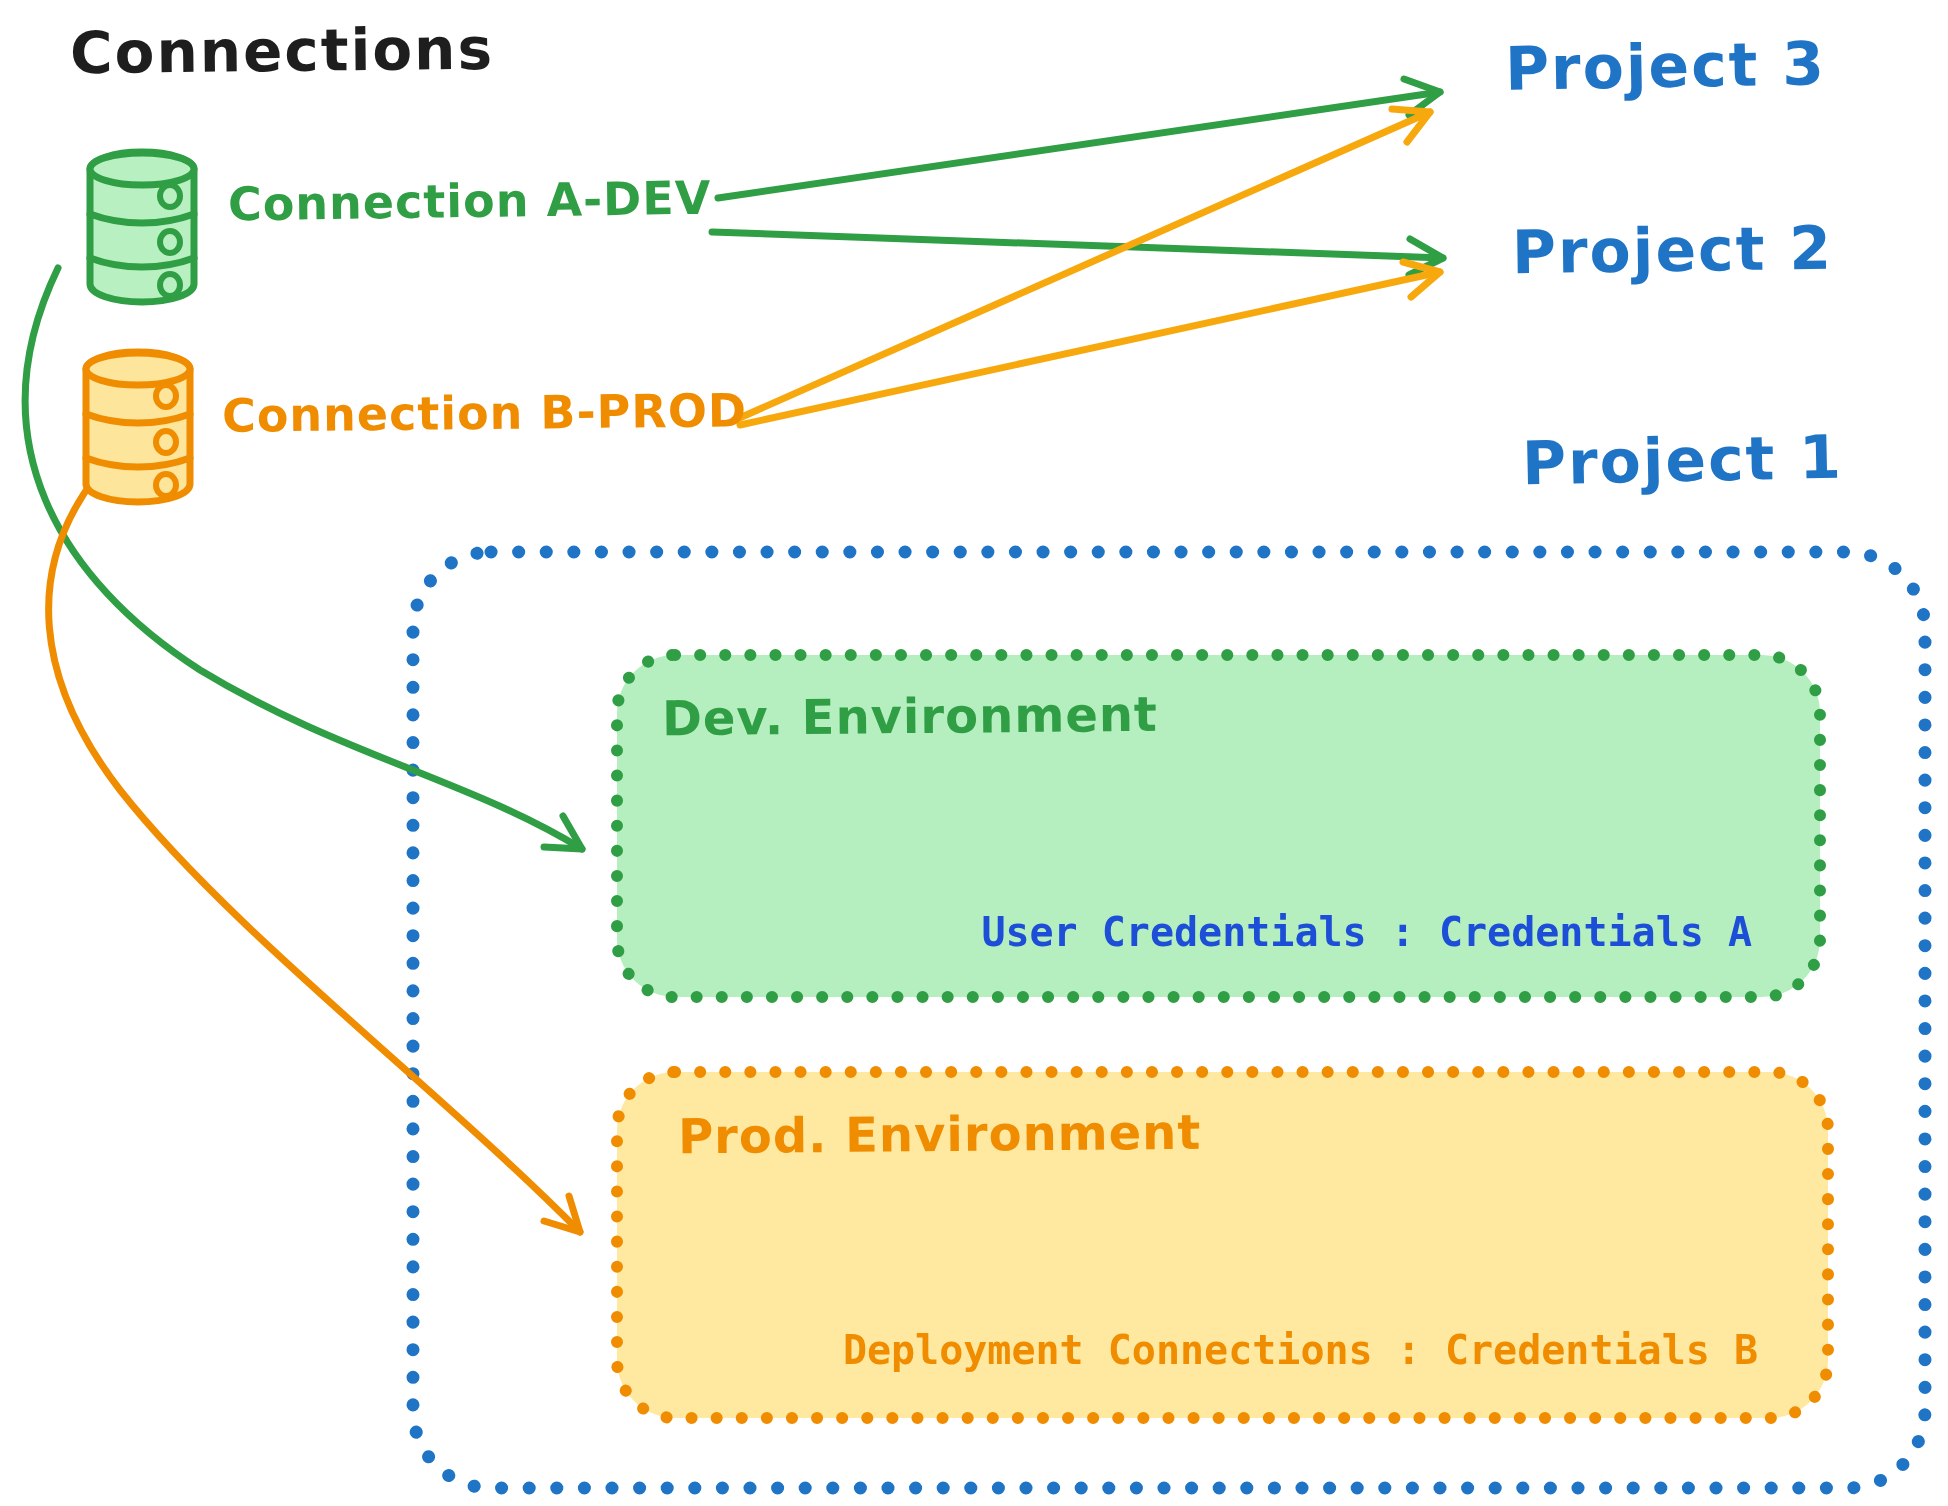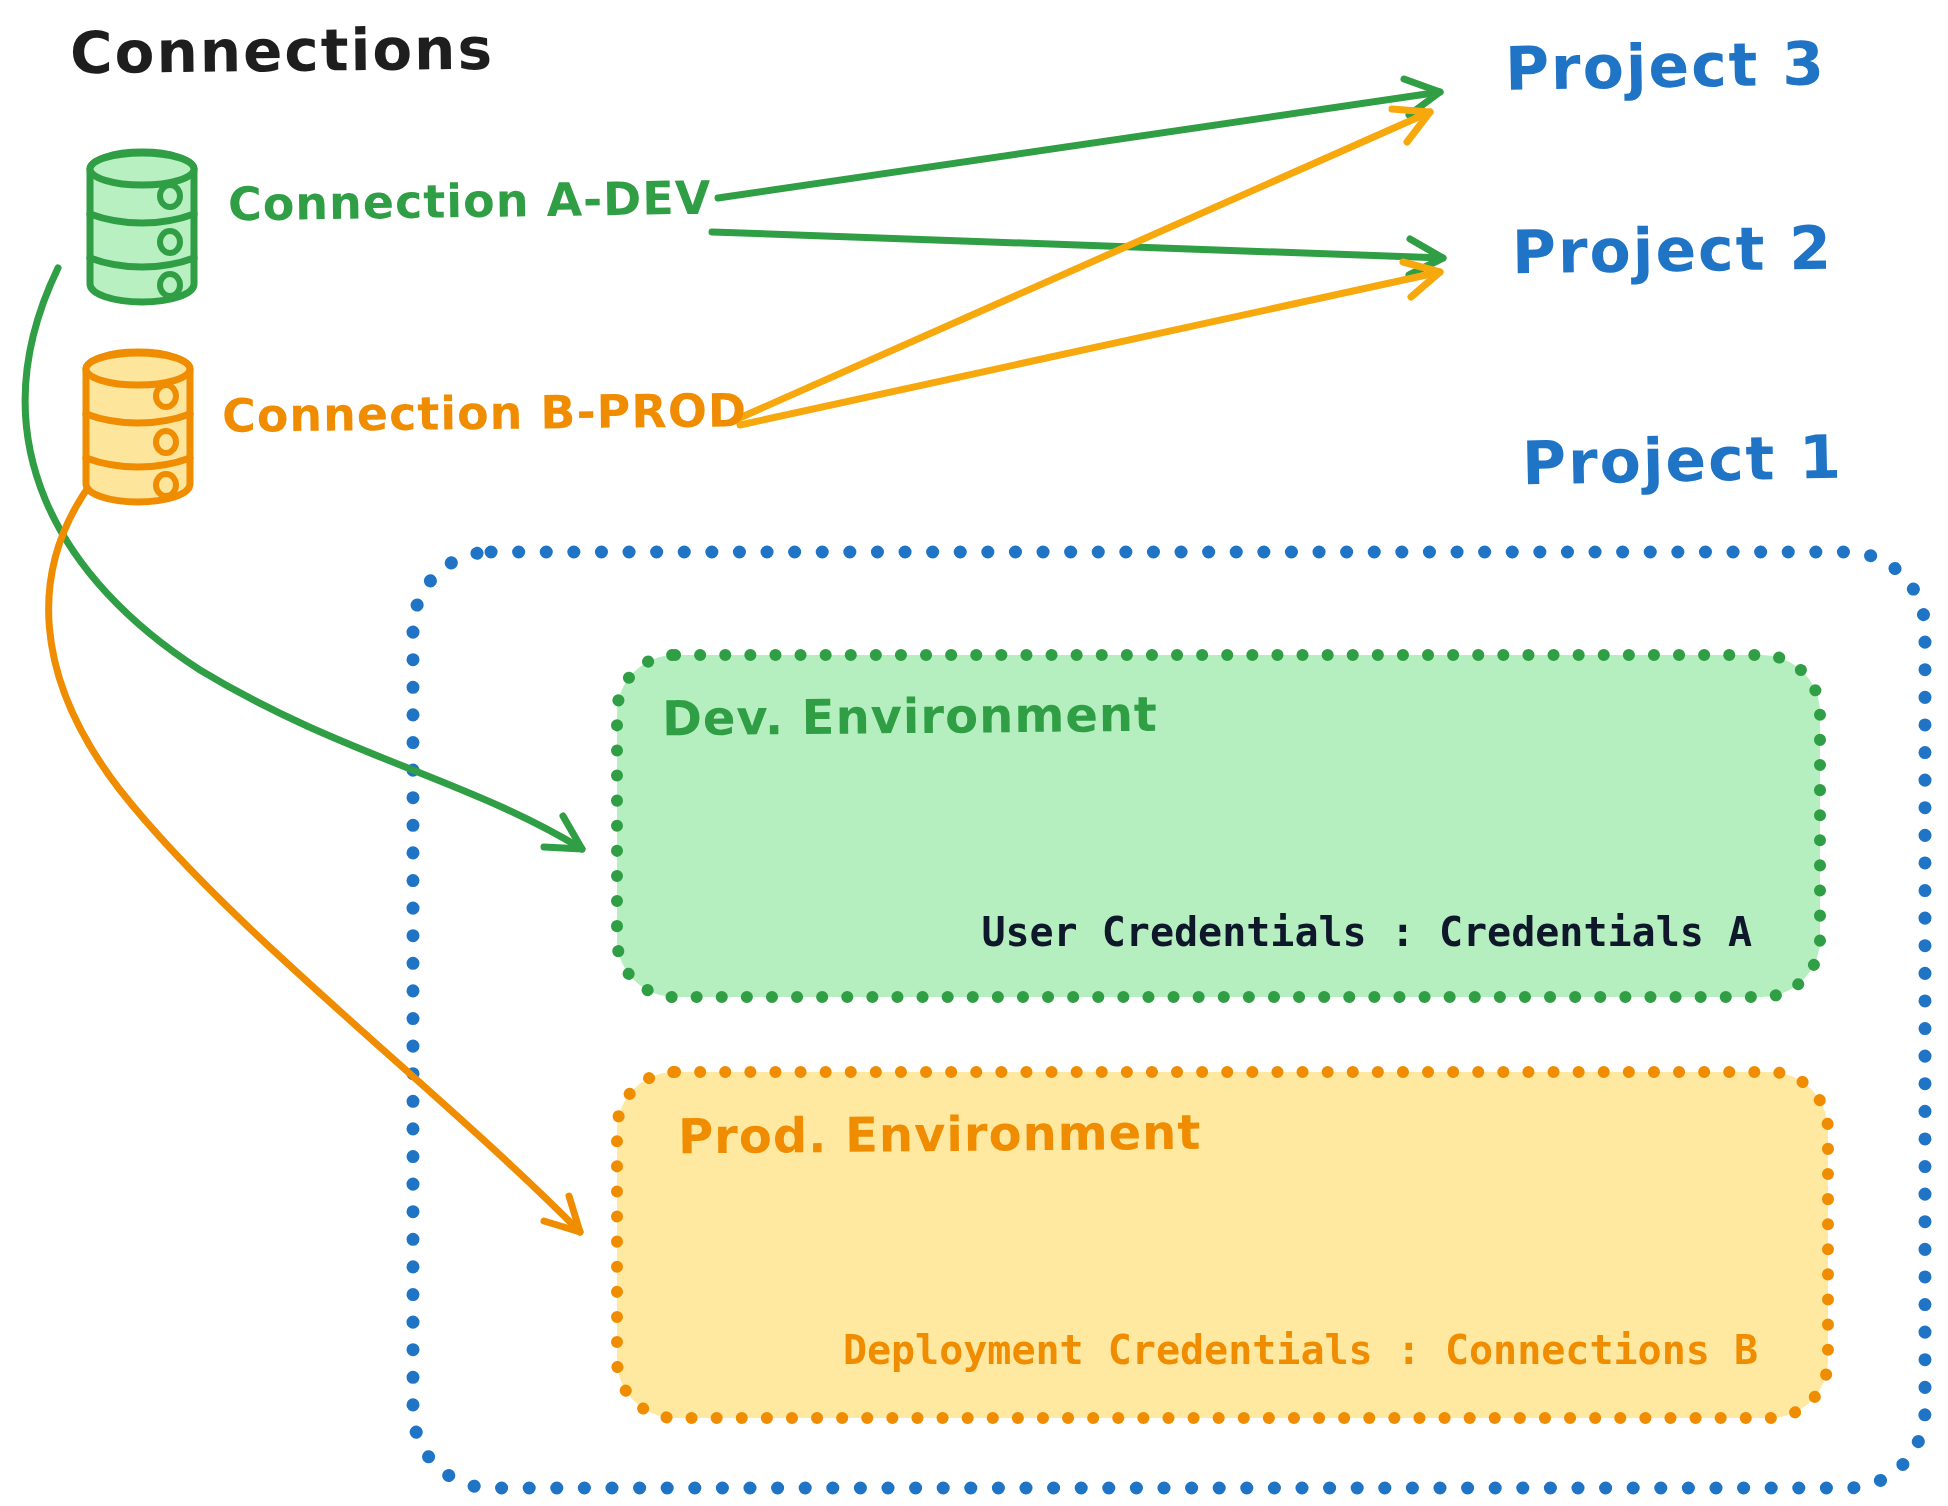--- a/index.html
+++ b/index.html
@@ -18,21 +18,21 @@
   .conn-a{left:228px;top:178px;color:#2f9e44;transform:rotate(-0.8deg);}
   .conn-b{left:222px;top:390px;color:#f08c00;transform:rotate(-0.6deg);}
   .project{font-size:60px;color:#1f74c6;letter-spacing:2px;}
   .p3{left:1505px;top:36px;transform:rotate(-1deg);}
   .p2{left:1512px;top:220px;transform:rotate(-0.8deg);}
   .p1{left:1522px;top:430px;transform:rotate(-1.2deg);}
   .env-title{font-size:48px;letter-spacing:1px;}
   .dev-title{left:662px;top:692px;color:#2f9e44;transform:rotate(-0.5deg);}
   .prod-title{left:678px;top:1110px;color:#f08c00;transform:rotate(-0.5deg);}
   .creds{font-family:"DejaVu Sans Mono","Liberation Mono",monospace;font-size:40px;font-weight:700;text-align:right;}
-  .dev-creds{left:700px;top:912px;width:1052px;color:#0f172a;}
+  .dev-creds{left:700px;top:912px;width:1052px;color:#1d4ed8;}
   .prod-creds{left:700px;top:1330px;width:1058px;color:#f08c00;}
 </style>
 </head>
 <body>
 
 <div id="stage">
 
   <svg id="diagram-svg" viewBox="0 0 1948 1506">
 
     <rect x="413" y="552" width="1512" height="936" rx="78" fill="none" stroke="#1f74c6" stroke-width="13" stroke-dasharray="0.1 27.5" stroke-linecap="round"></rect>
@@ -92,15 +92,15 @@
   <div class="label conn-label conn-b">Connection B-PROD</div>
 
   <div class="label project p3">Project 3</div>
   <div class="label project p2">Project 2</div>
   <div class="label project p1">Project 1</div>
 
   <div class="label env-title dev-title">Dev. Environment</div>
   <div class="label creds dev-creds">User Credentials : Credentials A</div>
 
   <div class="label env-title prod-title">Prod. Environment</div>
-  <div class="label creds prod-creds">Deployment Credentials : Connections B</div>
+  <div class="label creds prod-creds">Deployment Connections : Credentials B</div>
 
 </div>
 
 </body></html>

